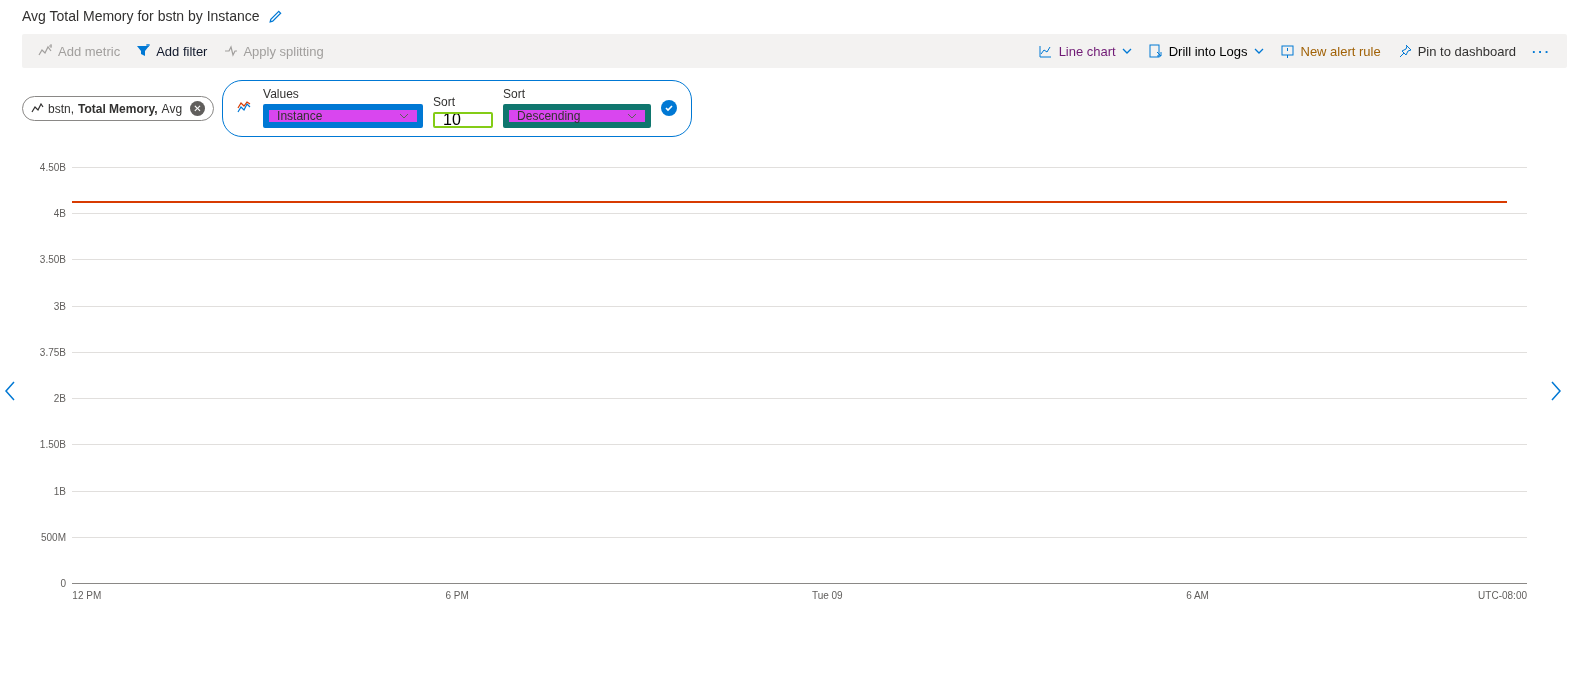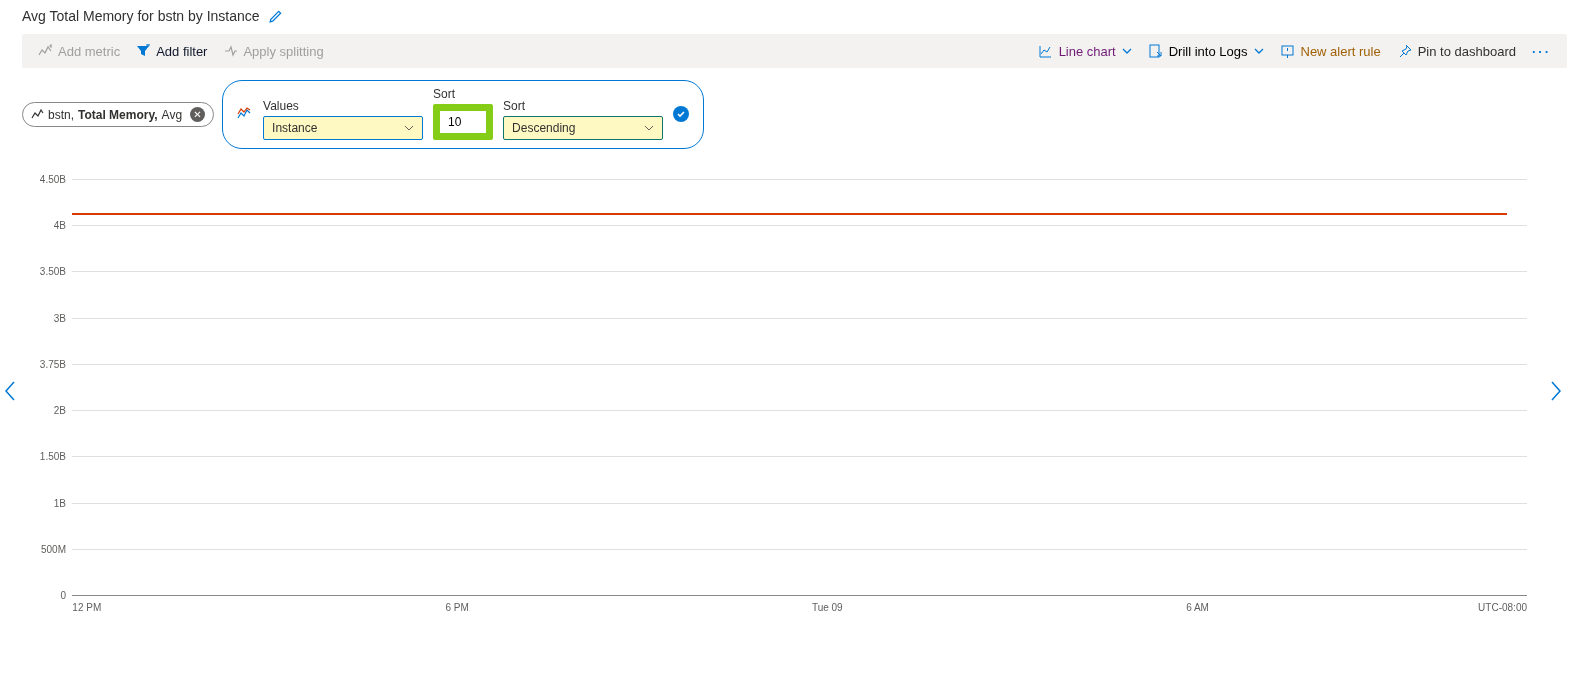--- a/index.html
+++ b/index.html
@@ -11,23 +11,23 @@
 .tbtn{display:flex;align-items:center;gap:6px;height:100%;padding:0 8px;color:#605e5c;cursor:pointer}
 .tbtn.disabled{color:#a19f9d;cursor:default}
 .tbtn.accent{color:#0078d4}
 .toolbar .spacer{flex:1}
 .metric-row{display:flex;align-items:center;gap:8px;padding:0 22px;margin-bottom:8px}
 .metric-pill{display:flex;align-items:center;gap:4px;padding:4px 8px;border:1px solid #8a8886;border-radius:14px;font-size:12px}
 .metric-pill .close{display:flex;align-items:center;justify-content:center;width:15px;height:15px;border-radius:50%;background:#605e5c;color:#fff;font-size:10px;margin-left:4px}
 .split-card{display:flex;align-items:flex-end;gap:10px;border:1.5px solid #0078d4;border-radius:20px;padding:6px 14px 8px;position:relative}
 .field{display:flex;flex-direction:column;gap:3px}
 .field label{font-size:12px;color:#323130}
-.sel{display:flex;align-items:center;justify-content:space-between;height:24px;border:1px solid #0f766e;border-radius:2px;padding:0 8px;font-size:12px;background:#fef9c3}
+.sel{display:flex;align-items:center;justify-content:space-between;height:24px;border:6px solid #0f766e;border-radius:2px;padding:0 8px;font-size:12px;background:#d946ef}
 .sel.accent{border-color:#0078d4}
-.inp{height:36px;border:7px solid #84cc16;border-radius:2px;padding:0 8px;font-size:12px}
+.inp{height:16px;border:2px solid #84cc16;border-radius:2px;padding:0 8px;font-size:16px}
 .check-badge{width:16px;height:16px;border-radius:50%;background:#0078d4;display:flex;align-items:center;justify-content:center;align-self:center}
 .nav-arrow{position:absolute;top:380px;cursor:pointer}
 .nav-prev{left:3px}.nav-next{right:26px}
 .chart-wrap{position:relative;margin:30px 62px 16px 46px;height:420px}
 .grid{position:absolute;left:26px;right:0}
 .grid-line{position:absolute;left:0;right:0;border-top:1px solid #e1dfdd}
 .grid-lbl{position:absolute;right:100%;margin-right:6px;font-size:10px;color:#605e5c;transform:translateY(-50%)}
 .series-line{position:absolute;left:26px;right:20px;border-top:2px solid}
 .x-axis{position:absolute;left:26px;right:0;top:416px;border-top:1px solid #8a8886}
 .x-tick{position:absolute;top:423px;font-size:10px;color:#605e5c;transform:translateX(-50%)}
@@ -135,21 +135,21 @@
             <path d="M1 3l4 4 4-4" fill="none" stroke="#605e5c"></path>
           </svg>
       </div>
     </div>
     <div class="field">
       <label>Sort</label>
       <input class="inp" style="width: 60px;" value="10">
     </div>
     <div class="field">
       <label>Sort</label>
-      <div class="sel" style="width:160px">
+      <div class="sel" style="width:148px">
         <span>Descending</span>
         <svg width="10" height="10">
             <path d="M1 3l4 4 4-4" fill="none" stroke="#605e5c"></path>
           </svg>
       </div>
     </div>
     <div class="check-badge">
       <svg width="10" height="10">
           <path d="M2 5l2 2 4-4" fill="none" stroke="#fff" stroke-width="1.6"></path>
         </svg>

